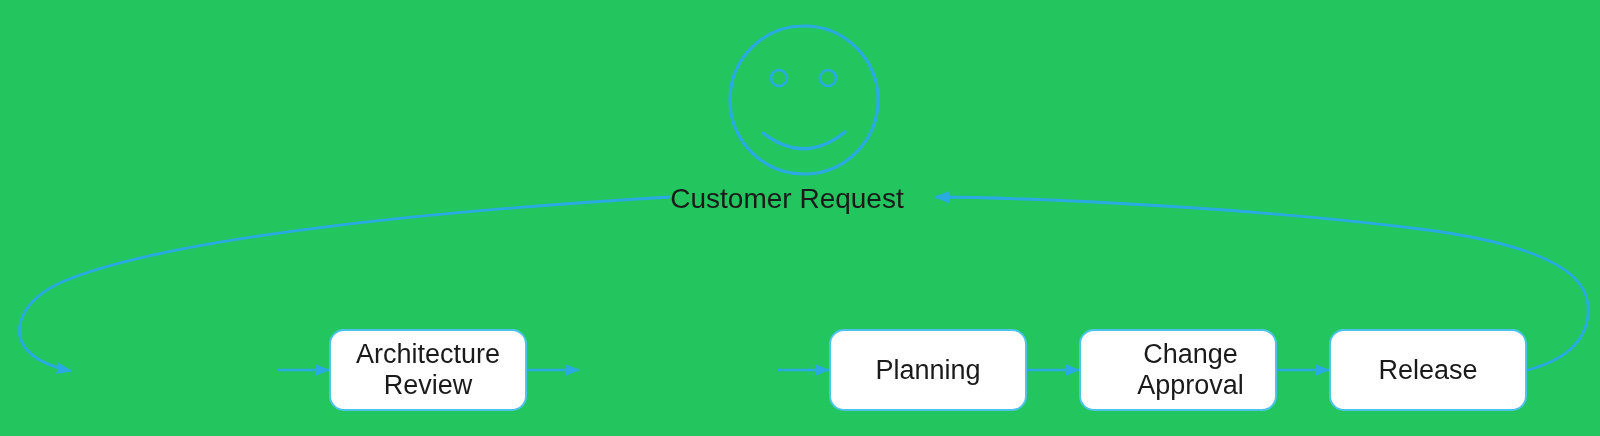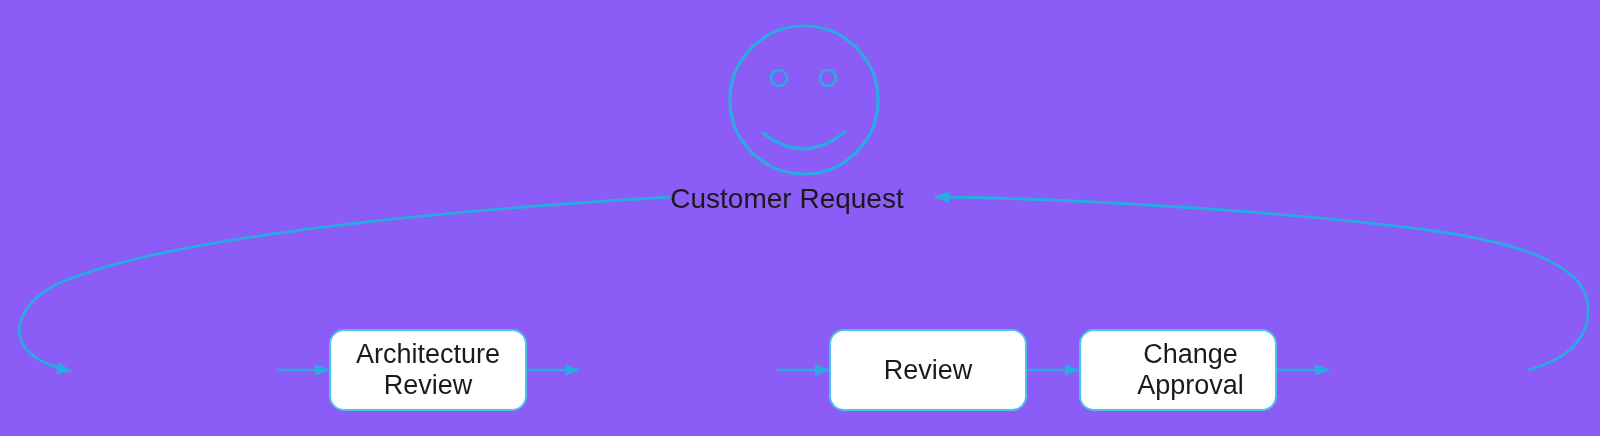--- a/index.html
+++ b/index.html
@@ -5,21 +5,21 @@
   html, body {
     margin: 0;
     padding: 0;
     background: #ffffff;
     font-family: "Liberation Sans", sans-serif;
   }
   .stage {
     position: relative;
     width: 1600px;
     height: 436px;
-    background: #8b5cf6;
+    background: #22c55e;
     overflow: hidden;
   }
   .diagram-svg {
     position: absolute;
     left: 0;
     top: 0;
     width: 1600px;
     height: 436px;
   }
   .actor-label {
@@ -88,19 +88,22 @@
     <line x1="1027" y1="370" x2="1079" y2="370" stroke="#29abe2" stroke-width="2.4" marker-end="url(#arrowhead)"></line>
     <line x1="1277" y1="370" x2="1329" y2="370" stroke="#29abe2" stroke-width="2.4" marker-end="url(#arrowhead)"></line>
   </svg>
 
   <div class="actor-label">Customer Request</div>
 
   <div class="process-box box-architecture-review">
     <span>Architecture Review</span>
   </div>
   <div class="process-box box-testing">
-    <span>Review</span>
+    <span>Planning</span>
   </div>
   <div class="process-box box-change-approval">
     <span>Change Approval</span>
+  </div>
+  <div class="process-box box-release">
+    <span>Release</span>
   </div>
 
 </div>
 
 </body></html>

